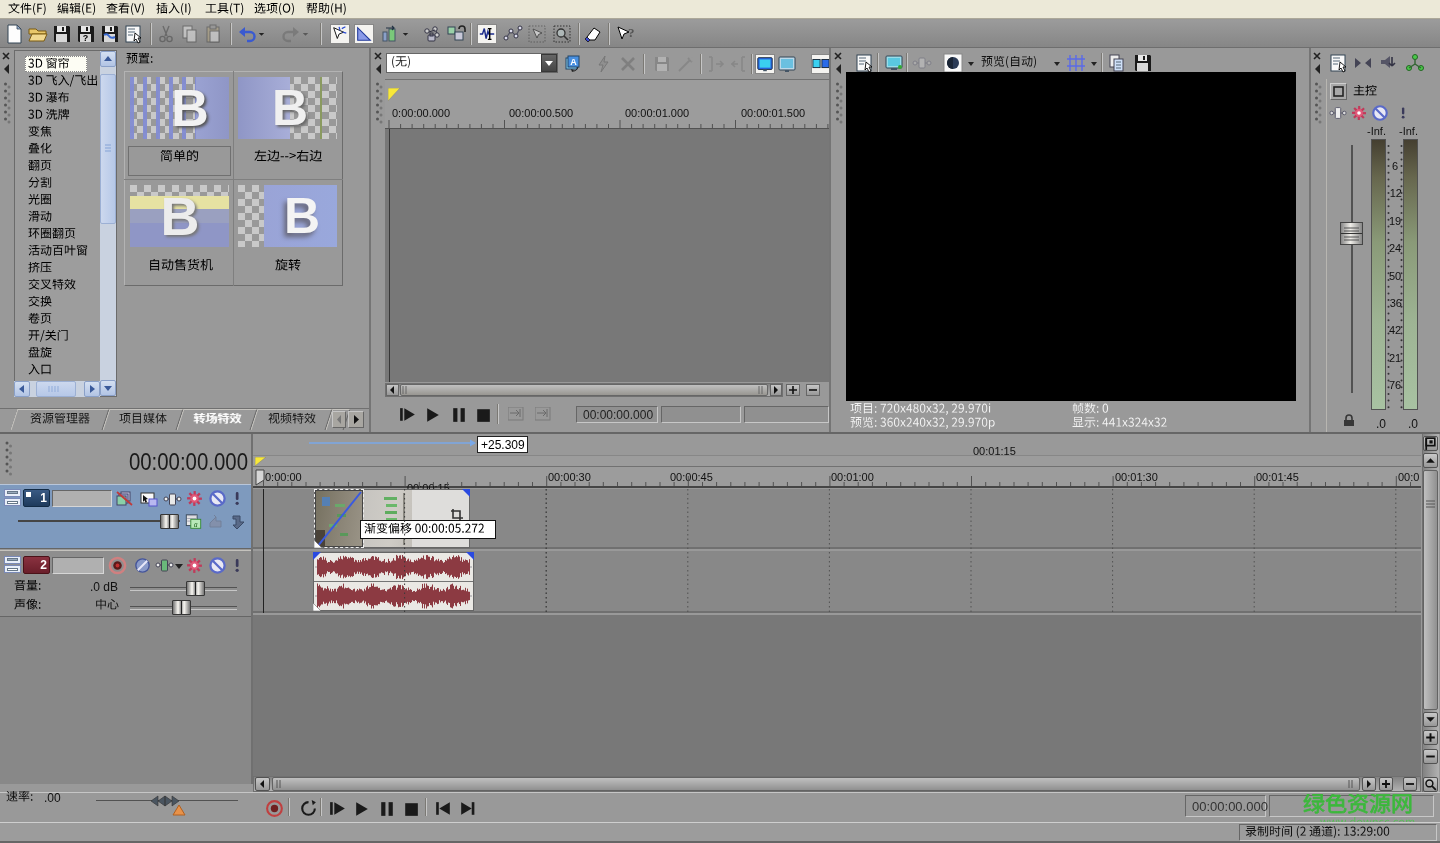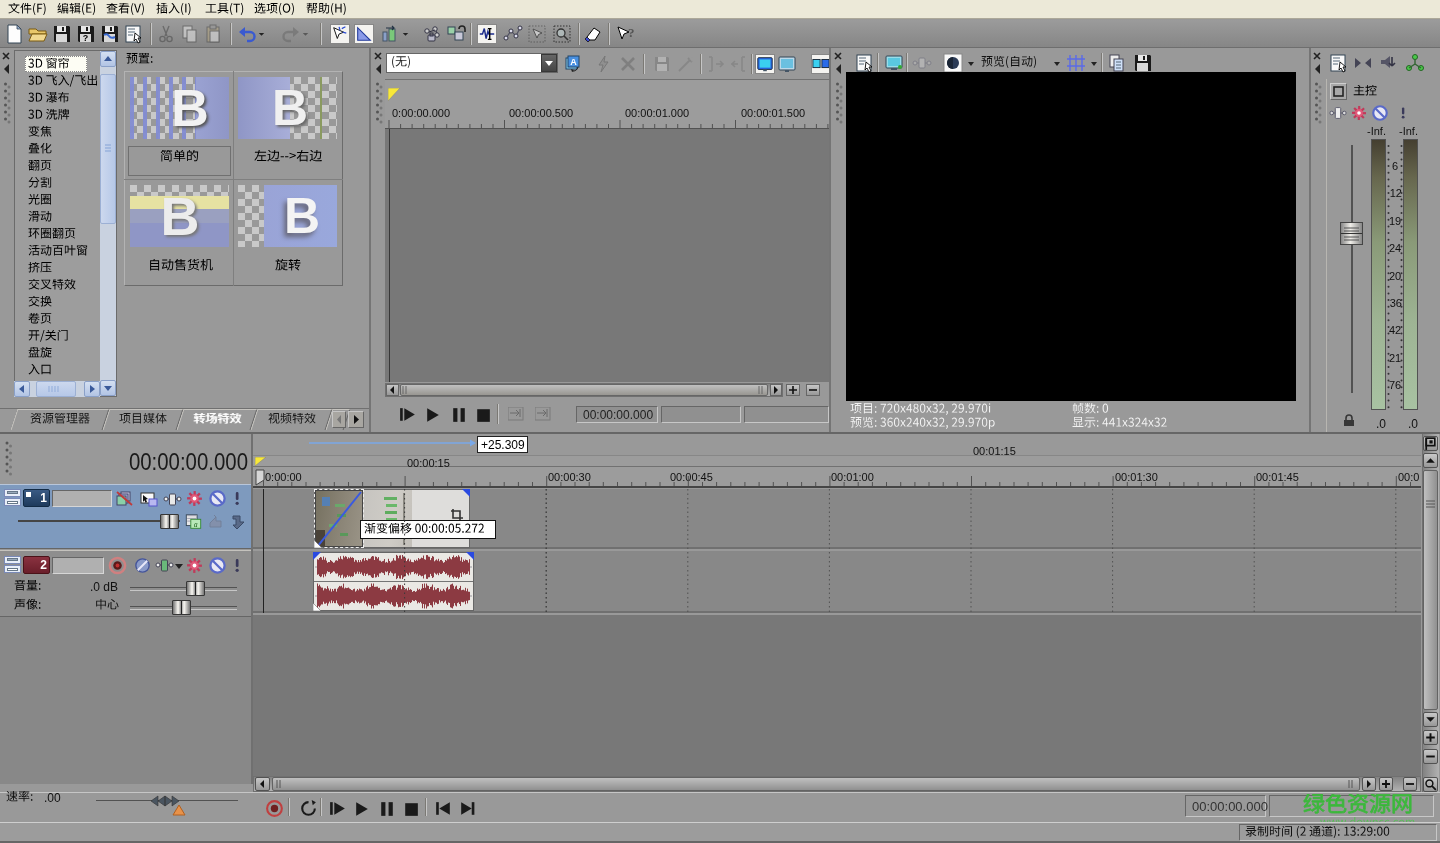--- a/index.html
+++ b/index.html
@@ -647,21 +647,21 @@
     <circle cx="10.2" cy="16" r="2" fill="#3a3a5a"></circle>
   </svg>
 <div class="abs" style="left:1367px;top:125px;font:11px 'Liberation Sans';color:#111">-Inf.</div>
 <div class="abs" style="left:1399px;top:125px;font:11px 'Liberation Sans';color:#111">-Inf.</div>
 <div style="position:absolute;left:1371px;top:139px;width:15px;height:271px;background:linear-gradient(#453f30 0%,#67674e 14%,#8a9a78 38%,#9eb494 68%,#a8c2a2 100%);border:1px solid #525252"></div>
 <div style="position:absolute;left:1403px;top:139px;width:15px;height:271px;background:linear-gradient(#453f30 0%,#67674e 14%,#8a9a78 38%,#9eb494 68%,#a8c2a2 100%);border:1px solid #525252"></div>
 <div class="abs" style="left:1388px;top:160px;width:14px;text-align:center;font:11px 'Liberation Sans';color:#111">6</div>
 <div class="abs" style="left:1388px;top:187px;width:14px;text-align:right;font:11px 'Liberation Sans';color:#111">12</div>
 <div class="abs" style="left:1388px;top:215px;width:14px;text-align:center;font:11px 'Liberation Sans';color:#111">19</div>
 <div class="abs" style="left:1388px;top:242px;width:14px;text-align:center;font:11px 'Liberation Sans';color:#111">24</div>
-<div class="abs" style="left:1388px;top:270px;width:14px;text-align:center;font:11px 'Liberation Sans';color:#111">20</div>
+<div class="abs" style="left:1388px;top:270px;width:14px;text-align:center;font:11px 'Liberation Sans';color:#111">50</div>
 <div class="abs" style="left:1388px;top:297px;width:14px;text-align:right;font:11px 'Liberation Sans';color:#111">36</div>
 <div class="abs" style="left:1388px;top:324px;width:14px;text-align:center;font:11px 'Liberation Sans';color:#111">42</div>
 <div class="abs" style="left:1388px;top:352px;width:14px;text-align:center;font:11px 'Liberation Sans';color:#111">21</div>
 <div class="abs" style="left:1388px;top:379px;width:14px;text-align:center;font:11px 'Liberation Sans';color:#111">76</div>
 <svg class="abs" style="left:1387px;top:140px" width="3" height="270">
     <circle cx="1.5" cy="6.0" r="1" fill="#333"></circle>
     <circle cx="1.5" cy="12.7" r="1" fill="#333"></circle>
     <circle cx="1.5" cy="19.4" r="1" fill="#333"></circle>
     <circle cx="1.5" cy="26.1" r="1" fill="#333"></circle>
     <circle cx="1.5" cy="32.8" r="1" fill="#333"></circle>
@@ -904,21 +904,21 @@
     <path d="M161 1.5l6 3.5-6 3.5z" fill="#7aa9e8"></path>
   </svg>
 <div style="position:absolute;left:477px;top:436px;width:51px;height:17px;background:#fff;border:1px solid #222"></div>
 <div class="abs" style="left:481px;top:438px;font:12px 'Liberation Sans';color:#000">+25.309</div>
 <div style="position:absolute;left:253px;top:455px;width:1168px;height:12px;background:#9c9c9c;border-top:1px solid #878787;border-bottom:1px solid #717171"></div>
 <svg class="abs" style="left:255px;top:457px" width="11" height="9">
     <path d="M0 0h11L0 9z" fill="#f8e838" stroke="#887" stroke-width=".6"></path>
   </svg>
 <div style="position:absolute;left:253px;top:467px;width:1168px;height:21px;background:#9c9c9c;border-bottom:2px solid #454545"></div>
 <div class="abs" style="left:265px;top:471px;font:11px 'Liberation Sans';color:#111">0:00:00</div>
-<div class="abs" style="left:407px;top:457px;font:11px 'Liberation Sans';color:#111">00:00:15</div>
+<div class="abs" style="left:407px;top:482px;font:11px 'Liberation Sans';color:#111">00:00:15</div>
 <div class="abs" style="left:548px;top:471px;font:11px 'Liberation Sans';color:#111">00:00:30</div>
 <div class="abs" style="left:670px;top:471px;font:11px 'Liberation Sans';color:#111">00:00:45</div>
 <div class="abs" style="left:831px;top:471px;font:11px 'Liberation Sans';color:#111">00:01:00</div>
 <div class="abs" style="left:973px;top:445px;font:11px 'Liberation Sans';color:#111">00:01:15</div>
 <div class="abs" style="left:1115px;top:471px;font:11px 'Liberation Sans';color:#111">00:01:30</div>
 <div class="abs" style="left:1256px;top:471px;font:11px 'Liberation Sans';color:#111">00:01:45</div>
 <div class="abs" style="left:1398px;top:471px;font:11px 'Liberation Sans';color:#111">00:0</div>
 <svg class="abs" style="left:253px;top:468px" width="1168" height="18">
     <rect x="10.0" y="8" width="1" height="10" fill="#525252"></rect>
     <rect x="24.2" y="14" width="1" height="4" fill="#525252"></rect>

